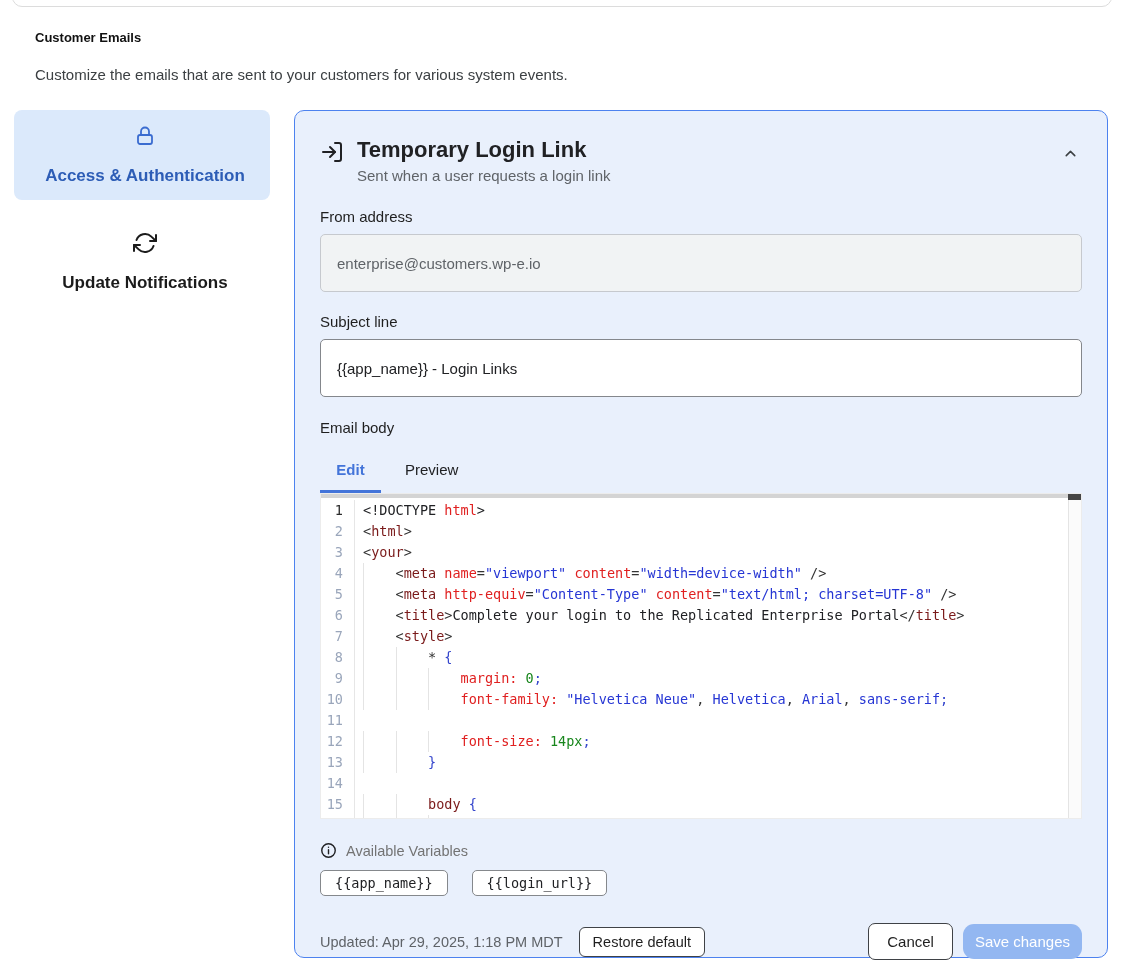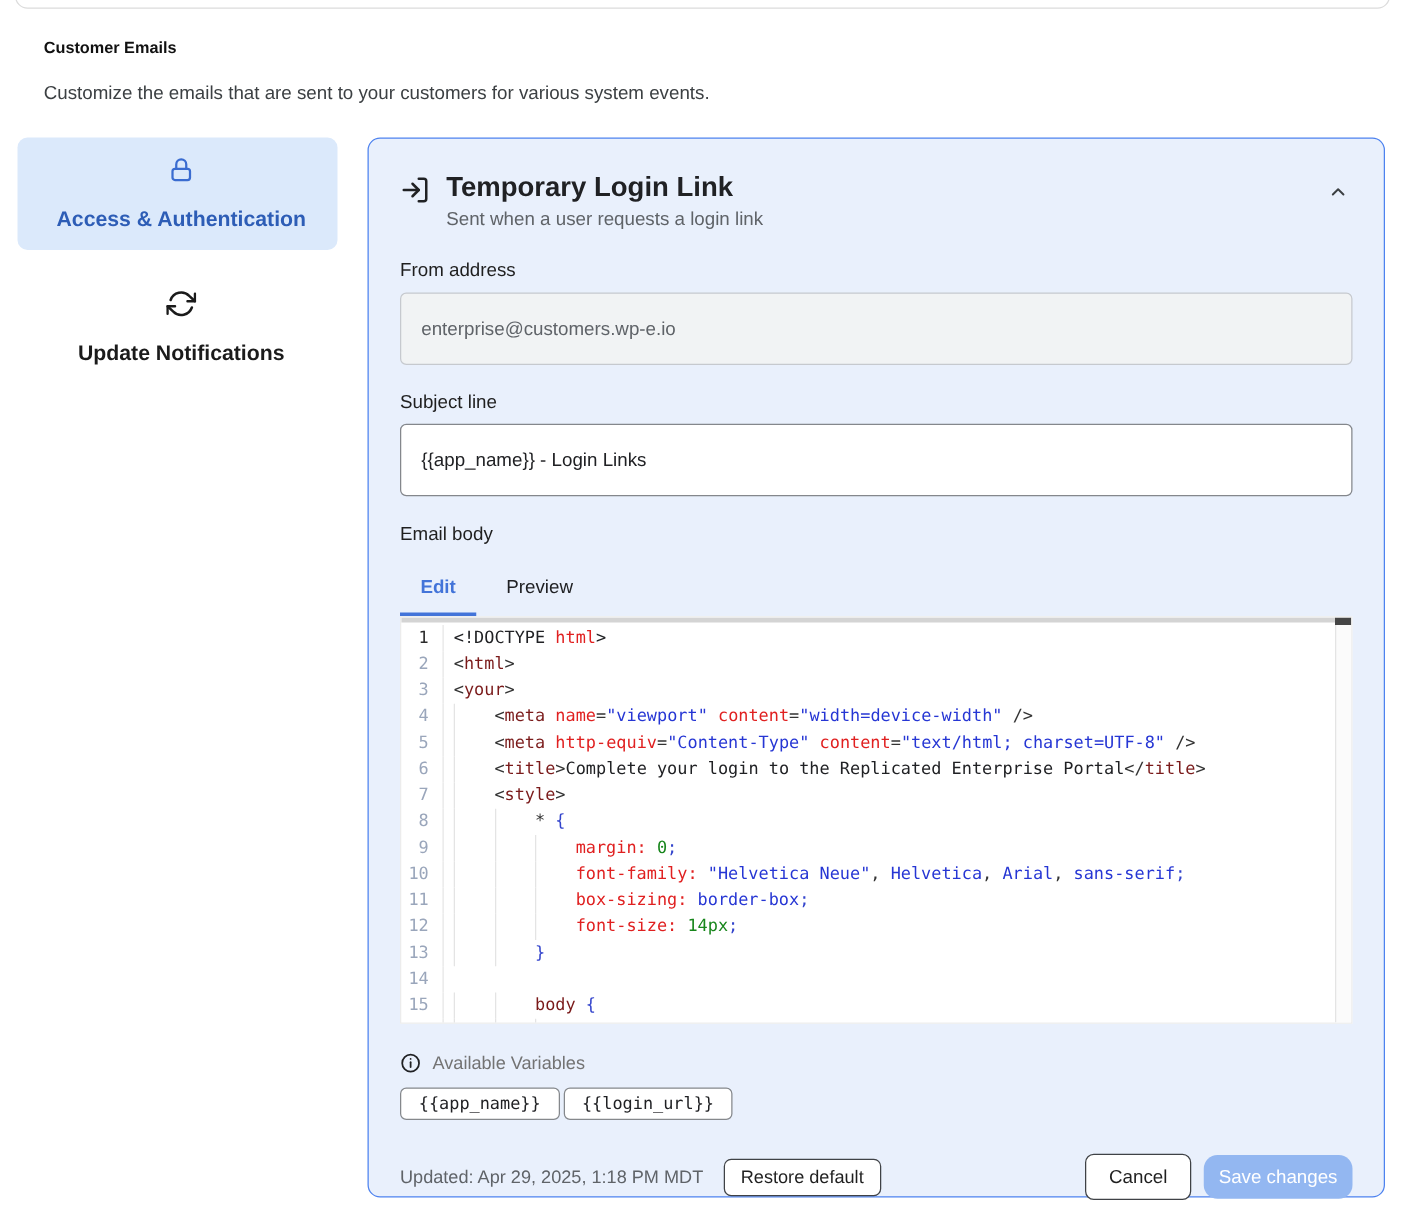--- a/index.html
+++ b/index.html
@@ -48,21 +48,21 @@
   .ln-num { flex:0 0 34px; text-align:right; padding-right:11px; color:#9aa6bb; border-right:1px solid #e6e6e6; user-select:none; }
   .ln-num.active { color:#2b2b2b; }
   .ln-code { padding-left:8px; }
   .ind { display:inline-block; width:4ch; height:21px; border-left:1px solid #e4e4e4; vertical-align:top; }
   .tk-meta { color:#202124; } .tk-tag { color:#7a1a1a; } .tk-attr,.tk-prop { color:#e02020; }
   .tk-str,.tk-val { color:#2636d4; } .tk-num { color:#18861c; } .tk-punct { color:#333; }
   .tk-brace { color:#3344cc; } .tk-plain { color:#202124; }
 
   
   .vars-head { display:flex; align-items:center; gap:9px; margin-top:23px; font-size:14.5px; color:#737373; }
-  .chips { display:flex; gap:3px; margin-top:11px; }
+  .chips { display:flex; gap:24px; margin-top:11px; }
   .chip { background:#fff; border:1px solid #85888c; border-radius:5px; padding:4px 14px; font-family:"DejaVu Sans Mono", monospace; font-size:13.5px; color:#202124; cursor:pointer; }
 
   
   .panel-footer { display:flex; align-items:center; margin-top:27px; }
   .updated { font-size:14.5px; color:#5f6368; }
   .btn { font-family:"Liberation Sans", sans-serif; cursor:pointer; }
   .restore-btn { margin-left:16px; padding:6px 13px; font-size:14.5px; color:#1f1f1f; background:#fff; border:1px solid #3f4246; border-radius:6px;text-align:right; }
   .spacer { flex:1; }
   .cancel-btn { padding:9px 18px; font-size:15px; color:#1f1f1f; background:#fff; border:1px solid #3f4246; border-radius:7px; }
   .save-btn { margin-left:10px; padding:9px 12px; font-size:15px; color:#ffffff; background:#93b7f1; border:none; border-radius:11px; }
@@ -143,21 +143,21 @@
         <div class="code-line"><div class="ln-num active">1</div><div class="ln-code"><span class="tk-meta">&lt;!DOCTYPE </span><span class="tk-attr">html</span><span class="tk-meta">&gt;</span></div></div>
         <div class="code-line"><div class="ln-num">2</div><div class="ln-code"><span class="tk-punct">&lt;</span><span class="tk-tag">html</span><span class="tk-punct">&gt;</span></div></div>
         <div class="code-line"><div class="ln-num">3</div><div class="ln-code"><span class="tk-punct">&lt;</span><span class="tk-tag">your</span><span class="tk-punct">&gt;</span></div></div>
         <div class="code-line"><div class="ln-num">4</div><div class="ln-code"><span class="ind"></span><span class="tk-punct">&lt;</span><span class="tk-tag">meta</span><span class="tk-plain"> </span><span class="tk-attr">name</span><span class="tk-punct">=</span><span class="tk-str">"viewport"</span><span class="tk-plain"> </span><span class="tk-attr">content</span><span class="tk-punct">=</span><span class="tk-str">"width=device-width"</span><span class="tk-punct"> /&gt;</span></div></div>
         <div class="code-line"><div class="ln-num">5</div><div class="ln-code"><span class="ind"></span><span class="tk-punct">&lt;</span><span class="tk-tag">meta</span><span class="tk-plain"> </span><span class="tk-attr">http-equiv</span><span class="tk-punct">=</span><span class="tk-str">"Content-Type"</span><span class="tk-plain"> </span><span class="tk-attr">content</span><span class="tk-punct">=</span><span class="tk-str">"text/html; charset=UTF-8"</span><span class="tk-punct"> /&gt;</span></div></div>
         <div class="code-line"><div class="ln-num">6</div><div class="ln-code"><span class="ind"></span><span class="tk-punct">&lt;</span><span class="tk-tag">title</span><span class="tk-punct">&gt;</span><span class="tk-plain">Complete your login to the Replicated Enterprise Portal</span><span class="tk-punct">&lt;/</span><span class="tk-tag">title</span><span class="tk-punct">&gt;</span></div></div>
         <div class="code-line"><div class="ln-num">7</div><div class="ln-code"><span class="ind"></span><span class="tk-punct">&lt;</span><span class="tk-tag">style</span><span class="tk-punct">&gt;</span></div></div>
         <div class="code-line"><div class="ln-num">8</div><div class="ln-code"><span class="ind"></span><span class="ind"></span><span class="tk-punct">* </span><span class="tk-brace">{</span></div></div>
         <div class="code-line"><div class="ln-num">9</div><div class="ln-code"><span class="ind"></span><span class="ind"></span><span class="ind"></span><span class="tk-prop">margin:</span><span class="tk-plain"> </span><span class="tk-num">0</span><span class="tk-brace">;</span></div></div>
         <div class="code-line"><div class="ln-num">10</div><div class="ln-code"><span class="ind"></span><span class="ind"></span><span class="ind"></span><span class="tk-prop">font-family:</span><span class="tk-plain"> </span><span class="tk-str">"Helvetica Neue"</span><span class="tk-punct">, </span><span class="tk-val">Helvetica</span><span class="tk-punct">, </span><span class="tk-val">Arial</span><span class="tk-punct">, </span><span class="tk-val">sans-serif</span><span class="tk-brace">;</span></div></div>
-        <div class="code-line"><div class="ln-num">11</div><div class="ln-code"><span class="ind"></span><span class="ind"></span><span class="ind"></span><span class="tk-prop">box-sizing:</span><span class="tk-plain"> </span><span class="tk-val">border-box</span><span class="tk-brace">;</span></div></div>
+        <div class="code-line"><div class="ln-num">11</div></div>
         <div class="code-line"><div class="ln-num">12</div><div class="ln-code"><span class="ind"></span><span class="ind"></span><span class="ind"></span><span class="tk-prop">font-size:</span><span class="tk-plain"> </span><span class="tk-num">14px</span><span class="tk-brace">;</span></div></div>
         <div class="code-line"><div class="ln-num">13</div><div class="ln-code"><span class="ind"></span><span class="ind"></span><span class="tk-brace">}</span></div></div>
         <div class="code-line"><div class="ln-num">14</div><div class="ln-code">&nbsp;</div></div>
         <div class="code-line"><div class="ln-num">15</div><div class="ln-code"><span class="ind"></span><span class="ind"></span><span class="tk-tag">body</span><span class="tk-plain"> </span><span class="tk-brace">{</span></div></div>
         <div class="code-line"><div class="ln-num">16</div><div class="ln-code"><span class="ind"></span><span class="ind"></span><span class="ind"></span><span class="tk-prop">background-color:</span><span class="tk-plain"> </span><span class="tk-num">#f6f6f6</span><span class="tk-brace">;</span></div></div>
       </div>
   </div>
 
   <div class="vars-head">
     <span>

